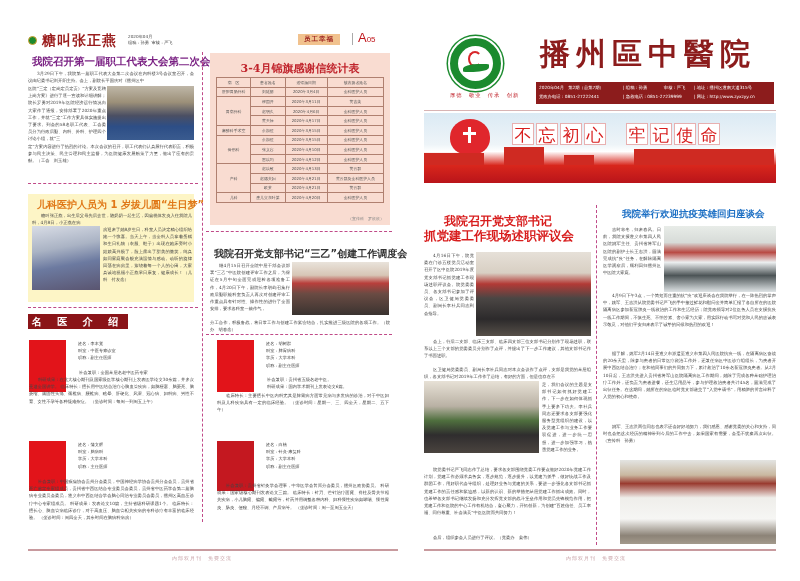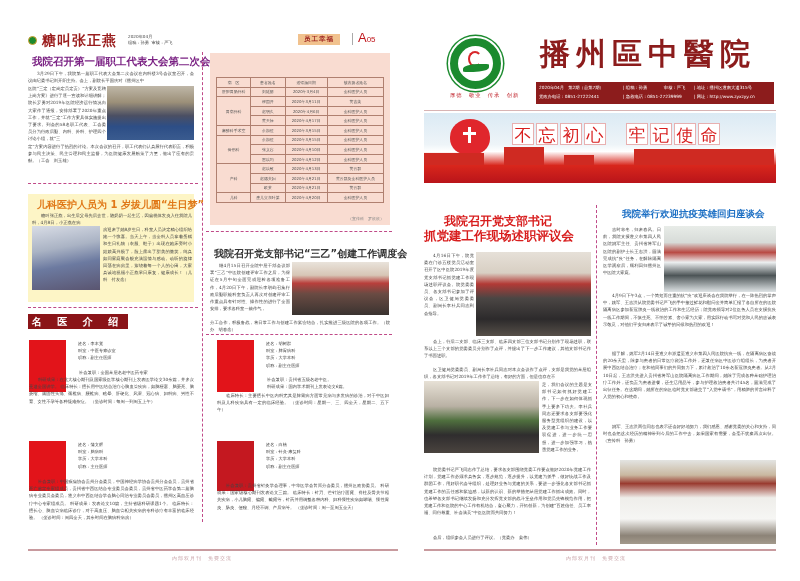--- a/index.html
+++ b/index.html
@@ -69,20 +69,21 @@
   <div class="abs h-purple" style="left:32px;top:55px;font-size:10.5px">我院召开第一届职工代表大会第二次会议</div>
   <div class="abs txt ind" style="left:28px;top:70px;width:166px;height:15px">3月29日下午，我院第一届职工代表大会第二次会议在内科楼3号会议室召开，会议由纪委书记刘开阳主持。会上，副院长平国庆对《播州区中</div>
   <div class="abs txt" style="left:28px;top:85px;width:78px;height:58px">医院“三定（定岗定员定责）”方案及竞聘上岗方案》进行了逐一宣读和详细讲解；院长罗勇对2019年医院经济运行情况向大家作了通报，安排部署了2020年重点工作，并就“三定”工作方案具体实施提出了要求。到会的58名职工代表、工会委员分为行政后勤、内科、外科、护理四个讨论小组，就“三</div>
   <div class="abs img" style="left:107px;top:86px;width:87px;height:54px;background:linear-gradient(180deg,#bfb7a8 0%,#9c9079 30%,#4b4f63 55%,#2d4e86 75%,#3a5b8f 100%)"></div>
   <div class="abs txt" style="left:28px;top:143px;width:166px;height:22px">定”方案内容进行了热烈的讨论。本次会议的召开，职工代表们认真履行代表职责，积极参与民主决策、民主管理和民主监督，为医院健康发展献策了力量，做出了应有的贡献。（工会　刘玉雄）</div>
 
   <div class="abs vline" style="left:202px;top:52px;height:470px"></div>
   <div class="abs hline" style="left:28px;top:183px;width:170px"></div>
 
   <div class="abs tbox">
+    <div class="tbox-title">3-4月锦旗感谢信统计表</div>
     <table class="st" id="stats-table">
       <thead>
           <tr>
         <th>病　区</th>
         <th>患者姓名</th>
         <th>送锦旗日期</th>
         <th>被表扬者姓名</th>
       </tr>
         </thead>
       <tbody id="stats-body">

